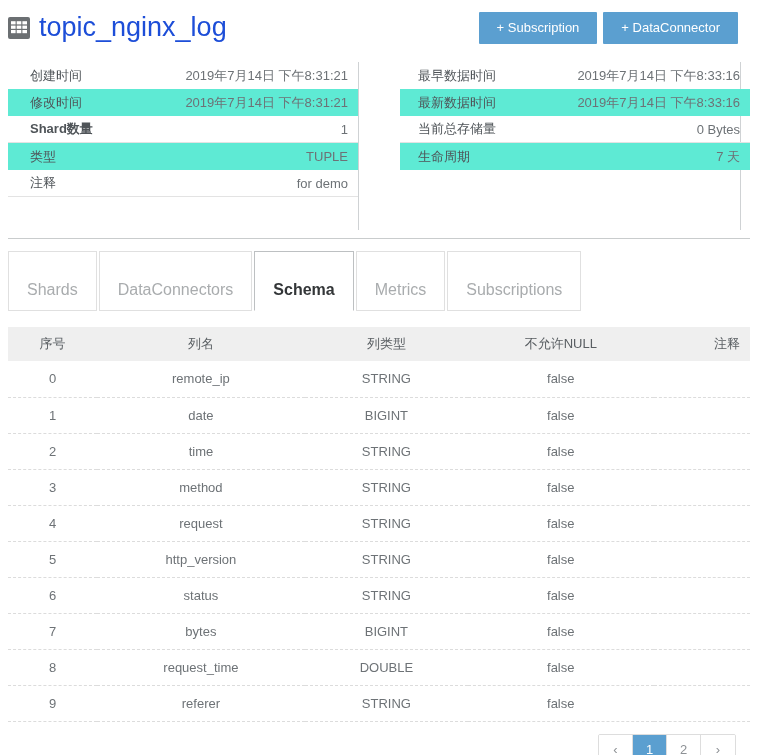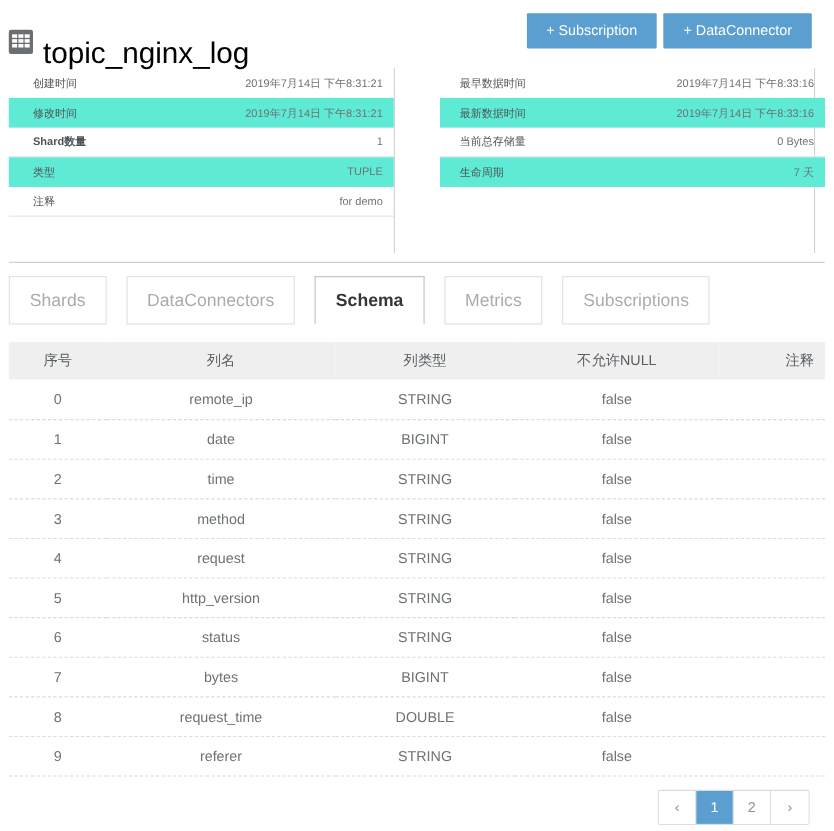--- a/index.html
+++ b/index.html
@@ -46,25 +46,24 @@
     background-color: #6b6f72;
   }
   .table-icon .ic-grid {
     position: absolute;
     left: 2px; top: 2px;
     width: 18px; height: 18px;
   }
   .page-title {
     font-size: 27px;
     font-weight: 400;
-    color: #000000;
+    color: #1d4ed8;
     letter-spacing: 0px;
     line-height: 1;
     white-space: nowrap;
-    margin-top: 21px;
   }
 
   .header-buttons {
     position: absolute;
     top: 12px;
     right: 20px;
     display: flex;
     gap: 6px;
   }
   .btn-primary {
@@ -116,21 +115,21 @@
     border-collapse: collapse;
     margin-top: 6px;
   }
   .info-row {
     display: flex;
     justify-content: space-between;
     align-items: center;
     height: 27px;
     padding: 0 10px 0 22px;
     box-sizing: border-box;
-    font-size: 10px;
+    font-size: 13px;
   }
   .info-col.right .info-row { padding-left: 18px; }
   .info-row.alt { background: #5eead4; }
   .info-row .k {
     color: #4f5458;
     white-space: nowrap;
   }
   .info-row .k.bold { font-weight: bold; }
   .info-row .v {
     color: #6d7276;
@@ -152,26 +151,26 @@
     display: flex;
     padding: 12px 8px 0 8px;
     position: relative;
   }
   .tab {
     border: 1px solid #e0e0e0;
     border-bottom: 1px solid #e0e0e0;
     background: #ffffff;
     color: #a9acae;
     font-size: 16px;
-    height: 44px;
+    height: 60px;
     line-height: 44px;
-    padding: 0 18px;
+    padding: 16px 18px;
     box-sizing: border-box;
     cursor: pointer;
-    margin-right: 18px;
+    margin-right: 2px;
     white-space: nowrap;
   }
   .tab.active {
     color: #333638;
     font-weight: bold;
     border: 1px solid #bdc0c2;
     border-bottom: 1px solid #ffffff;
     position: relative;
     z-index: 2;
   }

